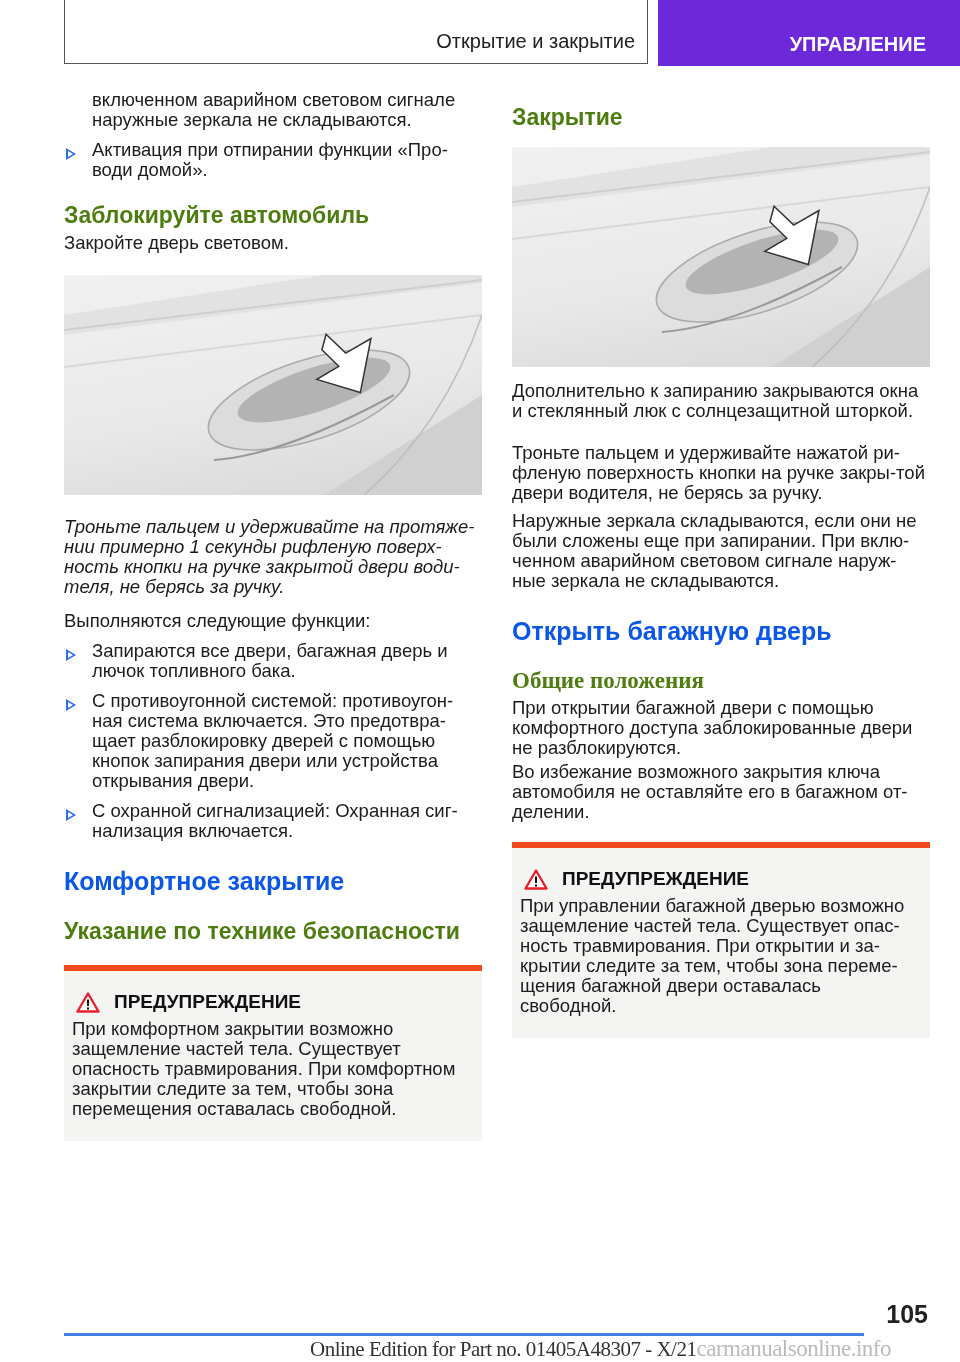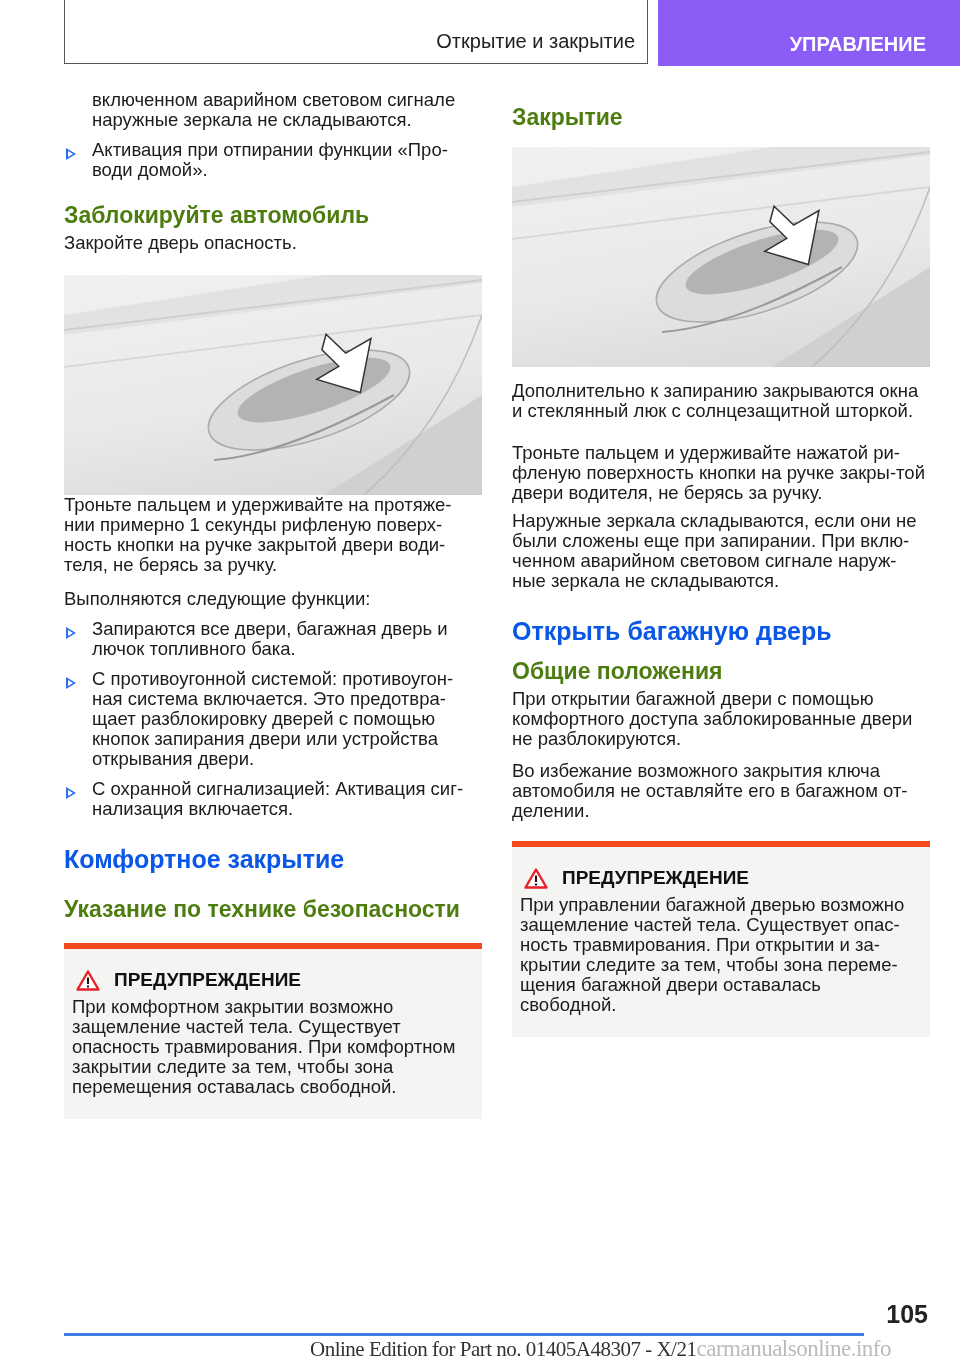--- a/index.html
+++ b/index.html
@@ -8,21 +8,21 @@
     font-family: "Liberation Sans", sans-serif; color: #1a1a1a; overflow: hidden;
   }
   .hdr-left {
     position: absolute; left: 64px; top: 0; width: 584px; height: 64px;
     border: 1px solid #555; border-top: none; box-sizing: border-box; padding-left: 44px;
   }
   .hdr-left .t {
     position: absolute; right: 12px; bottom: 10px; font-size: 20px; color: #222;
   }
   .hdr-right {
-    position: absolute; left: 658px; top: 0; width: 302px; height: 66px; background: #8b5cf6;
+    position: absolute; left: 658px; top: 0; width: 302px; height: 66px; background: #6d28d9;
   }
   .hdr-right .t {
     position: absolute; right: 34px; bottom: 10px; font-size: 20px; font-weight: bold; color: #fff;
   }
   .col { position: absolute; top: 90px; width: 418px; }
   .col.left { left: 64px; }
   .col.right { left: 512px; }
   p { margin: 0; font-size: 18.5px; line-height: 20px; color: #1c1c1c; }
   .indent { padding-left: 28px; }
   .bul { position: relative; padding-left: 28px; margin-top: 10px; }
@@ -59,49 +59,49 @@
 </div>
 
 <div class="col left">
   <p class="indent">включенном аварийном световом сигнале наружные зеркала не складываются.</p>
   <div class="bul">
     <span class="tri"></span>
     <p>Активация при отпирании функции «Про-води домой».</p>
   </div>
 
   <h2 class="h-sub" style="margin-top:22px;">Заблокируйте автомобиль</h2>
-  <p style="margin-top:4px;">Закройте дверь опасность.</p>
+  <p style="margin-top:4px;">Закройте дверь световом.</p>
 
   <div class="fig" style="margin-top:22px;">
     <svg width="418" height="220" viewBox="0 0 418 220">
       <path d="M0 40 L260 0 L418 0 L418 8 L0 60 Z" fill="#e2e2e2"></path>
       <path d="M0 55 L418 5" stroke="#cfcfcf" stroke-width="2"></path>
       <path d="M0 92 L418 40" stroke="#d8d8d8" stroke-width="2"></path>
       <path d="M260 220 L418 120 L418 220 Z" fill="#d0d0d0"></path>
       <path d="M300 220 Q380 150 418 40" stroke="#bdbdbd" stroke-width="1.5" fill="none"></path>
       <ellipse cx="245" cy="125" rx="105" ry="40" transform="rotate(-18 245 125)" fill="#dcdcdc" stroke="#aaa" stroke-width="1.5"></ellipse>
       <ellipse cx="250" cy="115" rx="80" ry="22" transform="rotate(-18 250 115)" fill="#b3b3b3"></ellipse>
       <path d="M150 185 Q220 180 330 120" stroke="#999" stroke-width="2" fill="none"></path>
       <polygon points="258,62 280,78 303,60 300,115 255,108 275,92 256,78" fill="#ffffff" stroke="#333" stroke-width="1.5" transform="rotate(8 280 90)"></polygon>
     </svg>
   </div>
 
-  <p style="">Троньте пальцем и удерживайте на протяже-нии примерно 1 секунды рифленую поверх-ность кнопки на ручке закрытой двери води-теля, не берясь за ручку.</p>
+  <p style="margin-top:22px;font-style:italic;">Троньте пальцем и удерживайте на протяже-нии примерно 1 секунды рифленую поверх-ность кнопки на ручке закрытой двери води-теля, не берясь за ручку.</p>
   <p style="margin-top:14px;">Выполняются следующие функции:</p>
   <div class="bul">
     <span class="tri"></span>
     <p>Запираются все двери, багажная дверь и лючок топливного бака.</p>
   </div>
   <div class="bul">
     <span class="tri"></span>
     <p>С противоугонной системой: противоугон-ная система включается. Это предотвра-щает разблокировку дверей с помощью кнопок запирания двери или устройства открывания двери.</p>
   </div>
   <div class="bul">
     <span class="tri"></span>
-    <p>С охранной сигнализацией: Активация сиг-нализация включается.</p>
+    <p>С охранной сигнализацией: Охранная сиг-нализация включается.</p>
   </div>
 
   <h1 class="h-main" style="margin-top:26px;">Комфортное закрытие</h1>
   <h2 class="h-sub" style="margin-top:22px;">Указание по технике безопасности</h2>
 
   <div class="warn" style="margin-top:20px;">
     <div class="warn-title">
       <svg width="24" height="21" viewBox="0 0 24 21">
         <polygon points="12,1.5 22.5,19.5 1.5,19.5" fill="#fff" stroke="#e8202a" stroke-width="2.4" stroke-linejoin="round"></polygon>
         <rect x="11" y="7.5" width="2" height="6.5" fill="#111"></rect>
@@ -128,23 +128,23 @@
       <path d="M150 185 Q220 180 330 120" stroke="#999" stroke-width="2" fill="none"></path>
       <polygon points="258,62 280,78 303,60 300,115 255,108 275,92 256,78" fill="#ffffff" stroke="#333" stroke-width="1.5" transform="rotate(8 280 90)"></polygon>
     </svg>
   </div>
 
   <p style="margin-top:14px;">Дополнительно к запиранию закрываются окна и стеклянный люк с солнцезащитной шторкой.</p>
   <p style="margin-top:22px;">Троньте пальцем и удерживайте нажатой ри-фленую поверхность кнопки на ручке закры-той двери водителя, не берясь за ручку.</p>
   <p style="margin-top:8px;">Наружные зеркала складываются, если они не были сложены еще при запирании. При вклю-ченном аварийном световом сигнале наруж-ные зеркала не складываются.</p>
 
   <h1 class="h-main" style="margin-top:26px;">Открыть багажную дверь</h1>
-  <h2 class="h-sub" style="margin-top:12px;">Общие положения</h2>
+  <h2 class="h-sub" style="margin-top:22px;font-family:Liberation Serif, serif;">Общие положения</h2>
   <p style="margin-top:4px;">При открытии багажной двери с помощью комфортного доступа заблокированные двери не разблокируются.</p>
-  <p style="margin-top:12px;">Во избежание возможного закрытия ключа автомобиля не оставляйте его в багажном от-делении.</p>
+  <p style="margin-top:4px;">Во избежание возможного закрытия ключа автомобиля не оставляйте его в багажном от-делении.</p>
 
 
   <div class="warn" style="margin-top:20px;">
     <div class="warn-title">
       <svg width="24" height="21" viewBox="0 0 24 21">
         <polygon points="12,1.5 22.5,19.5 1.5,19.5" fill="#fff" stroke="#e8202a" stroke-width="2.4" stroke-linejoin="round"></polygon>
         <rect x="11" y="7.5" width="2" height="6.5" fill="#111"></rect>
         <rect x="11" y="15.5" width="2" height="2" fill="#111"></rect>
       </svg>
       <span>ПРЕДУПРЕЖДЕНИЕ</span>

